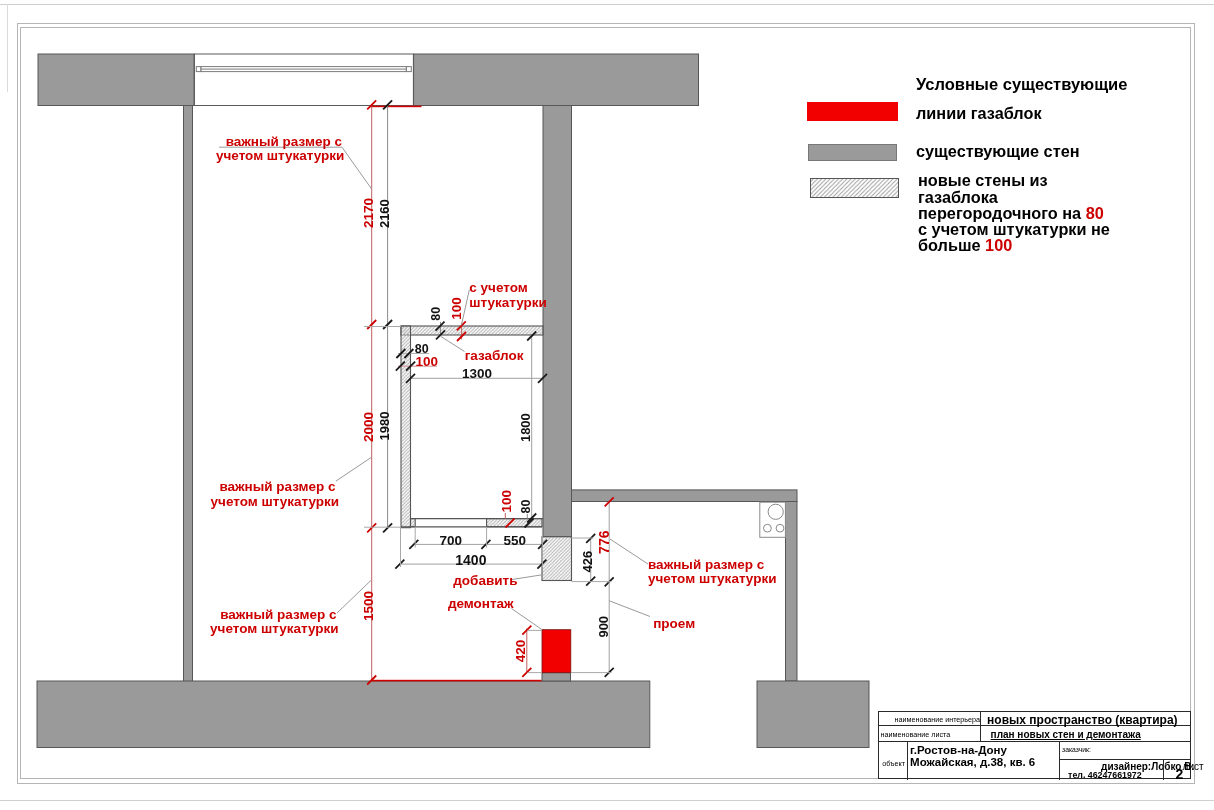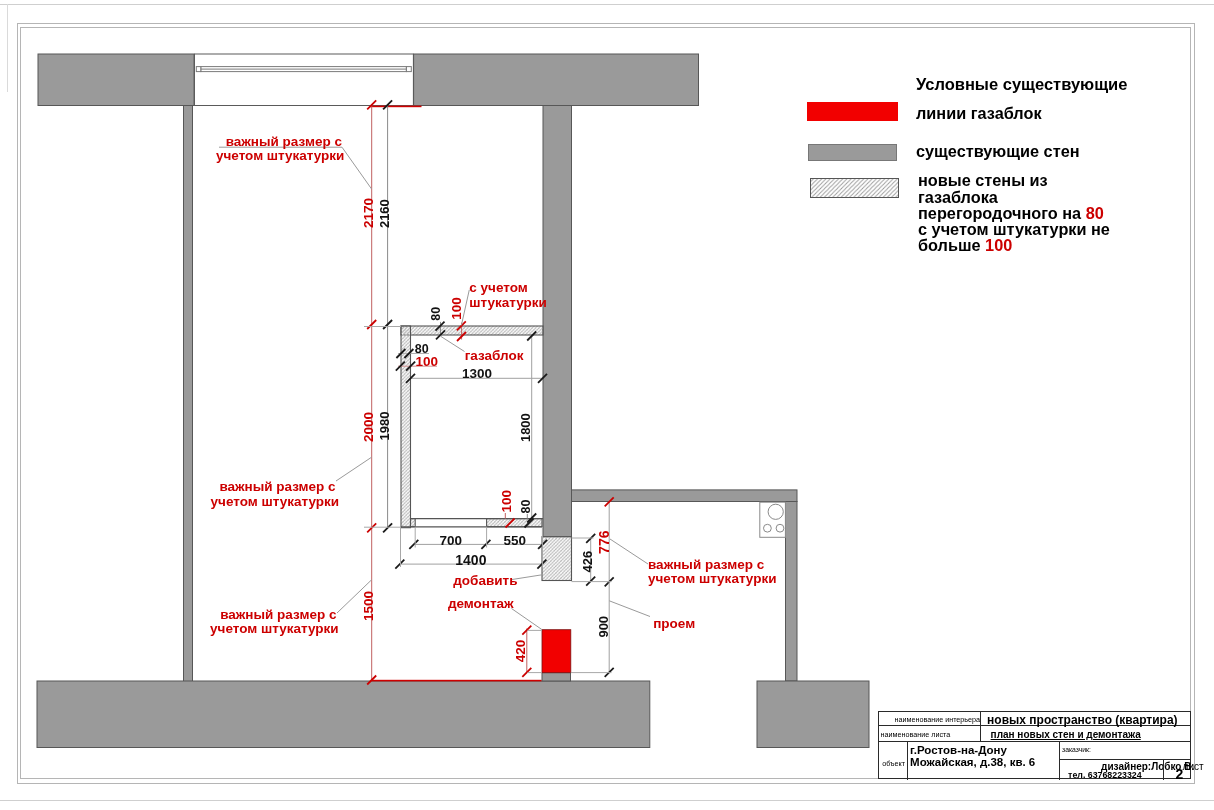--- a/index.html
+++ b/index.html
@@ -311,21 +311,21 @@
 
 <div style="position:absolute;left:0;top:30.1px;width:100%;height:37.8px;box-sizing:border-box;">
 <div style="position:absolute;left:0;top:0;width:29.1px;height:100%;border-right:1px solid #2a2a2a;box-sizing:border-box;font-weight:normal;font-size:7.2px;padding:17px 0 0 2px;text-align:center;">объект</div>
 
 <div class="t" style="left:31.5px;top:1.8px;font-size:11.5px;line-height:12.2px;">г.Ростов-на-Дону<br>Можайская, д.38, кв. 6</div>
 
 <div style="position:absolute;left:180.5px;top:0;right:0;height:100%;border-left:1px solid #2a2a2a;box-sizing:border-box;">
 <div style="position:absolute;left:2px;top:3.5px;font-weight:normal;font-size:6.8px;">заказчик:</div>
 <div style="position:absolute;left:0;top:16.9px;right:0;bottom:0;border-top:1px solid #2a2a2a;">
 <div class="t" style="left:9px;top:1.8px;font-size:10px;line-height:10px;margin-left:32px;">дизайнер:Лобко В.</div>
-<div class="t" style="left:8px;top:10.8px;font-size:8.8px;line-height:8.8px;">тел. 63768223324</div>
+<div class="t" style="left:8px;top:10.8px;font-size:8.8px;line-height:8.8px;">тел. 46247661972</div>
 <div style="position:absolute;right:0;top:0;width:27.7px;height:100%;border-left:1px solid #2a2a2a;box-sizing:border-box;">
 <div style="position:absolute;left:19px;top:1.5px;font-weight:normal;font-size:10px;">лист</div>
 <div class="t" style="left:12px;top:8.7px;font-size:14px;line-height:11px;">2</div>
 </div>
 </div>
 </div>
 </div>
 </div>
 </div>
 

